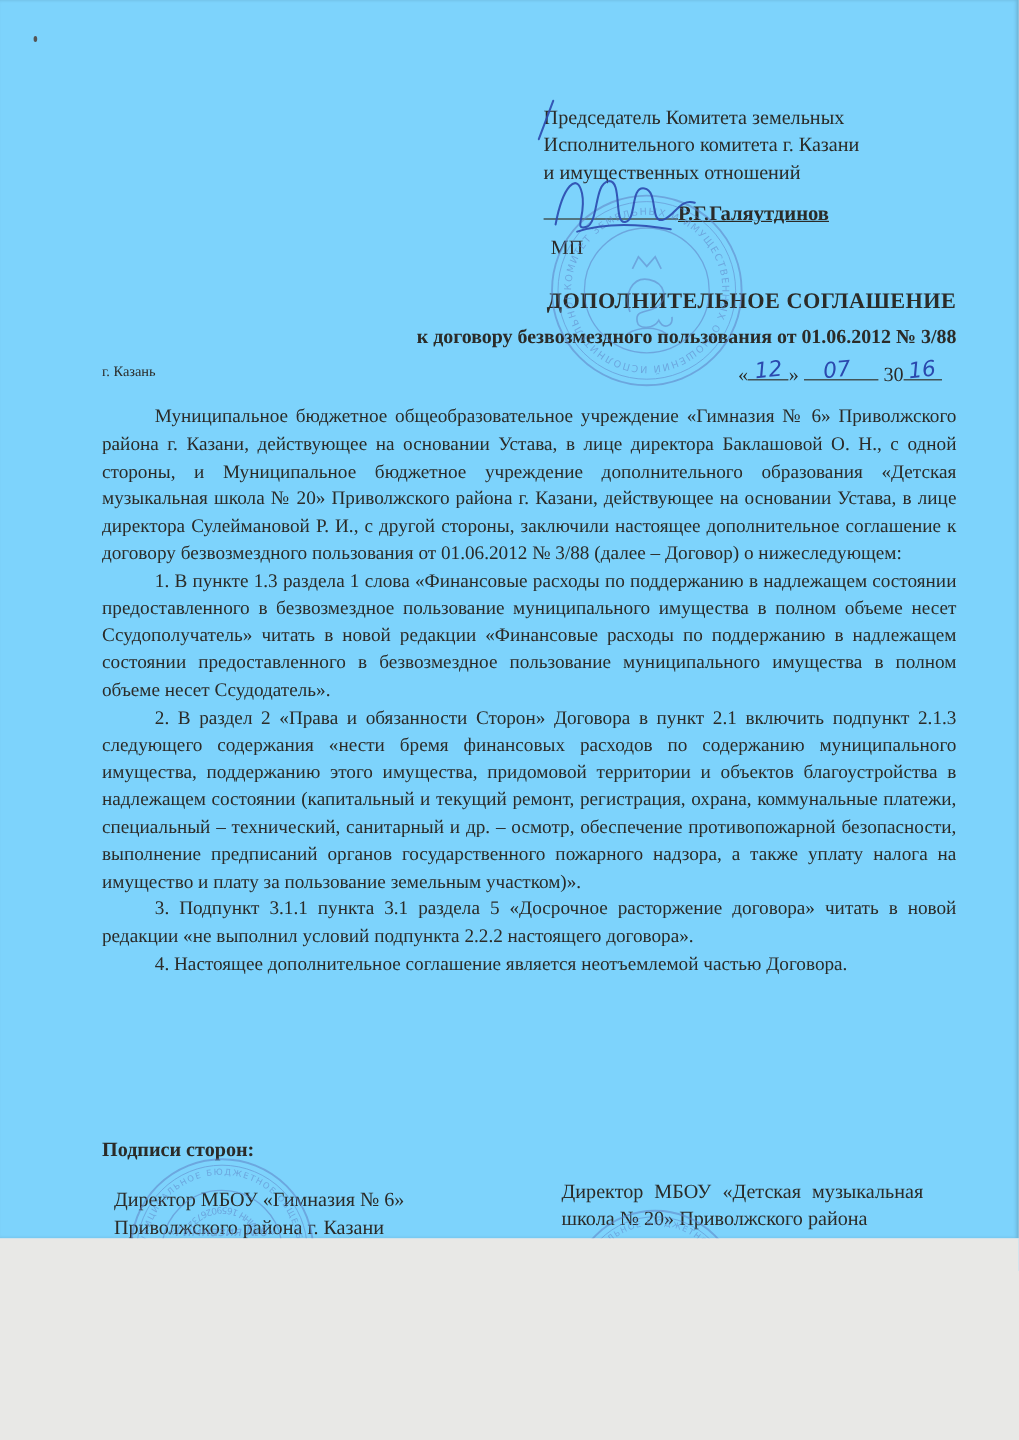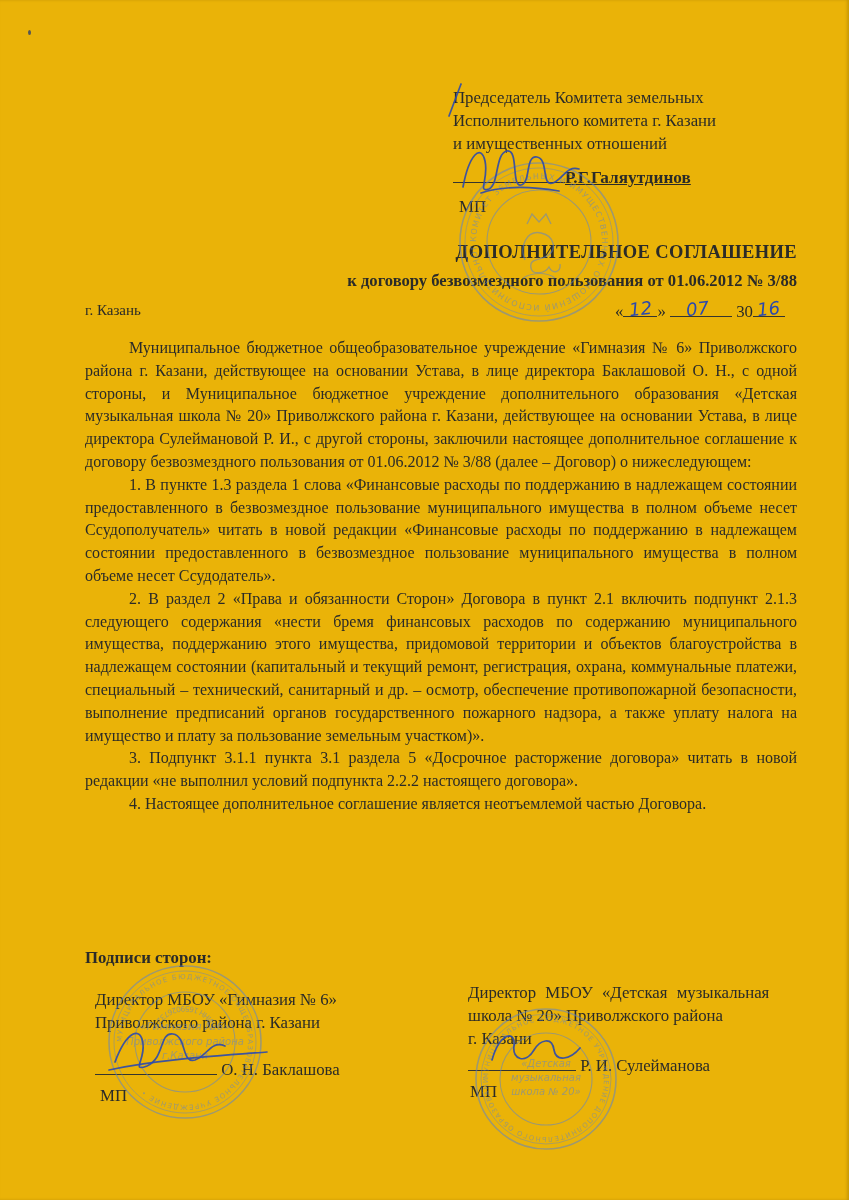--- a/index.html
+++ b/index.html
@@ -1,41 +1,41 @@
 <!DOCTYPE html>
 <html lang="ru"><head>
 <meta charset="utf-8">
 <style>
   html,body { margin:0; padding:0; }
   body { background:#e8e8e6; }
   .page {
     position:relative;
-    width:849px; height:1200px;
+    width:849px; height:1032px;
     margin:0 auto;
-    background:#eab308;
+    background:#7dd3fc;
     font-family:"Liberation Serif", serif;
     color:#2b2b28;
     overflow:hidden;
     box-shadow:inset -2px 0 3px rgba(0,0,0,.15);
   }
   .speck { position:absolute; left:28px; top:30px; width:3px; height:5px; background:#555; border-radius:50%; }
 
   
   .approval { position:absolute; left:453px; top:86px; font-size:16.8px; line-height:23px; }
   .sig-row-top { position:absolute; left:453px; top:168px; font-size:17px; white-space:nowrap;text-decoration:underline; }
   .sig-row-top b { font-size:17.2px; }
   .mp-top { position:absolute; left:459px; top:197px; font-size:16.8px; }
 
   
   .title-block { position:absolute; left:85px; top:242px; width:712px; text-align:right; font-weight:bold; }
   .title-main { font-size:18.5px; letter-spacing:.4px; }
   .title-sub  { font-size:16.6px; margin-top:8px; }
 
   
-  .city { position:absolute; left:85px; top:302px; font-size:15px; }
+  .city { position:absolute; left:85px; top:302px; font-size:12px; }
   .dateline { position:absolute; left:615px; top:302px; font-size:16.8px; white-space:nowrap; }
 
   
   .rule { display:inline-block; position:relative; border-bottom:1.2px solid #35352f; height:.85em; vertical-align:baseline; }
   .w34 { width:34px; } .w62 { width:62px; } .w32 { width:32px; }
   .w112 { width:112px; } .w122 { width:122px; } .w108 { width:108px; }
 
   
   .hw { font-family:"DejaVu Sans", sans-serif; font-style:italic; color:#2b49ae; }
   .hw-on-line { position:absolute; bottom:-3px; font-size:18px; transform:rotate(-6deg); white-space:nowrap; }

